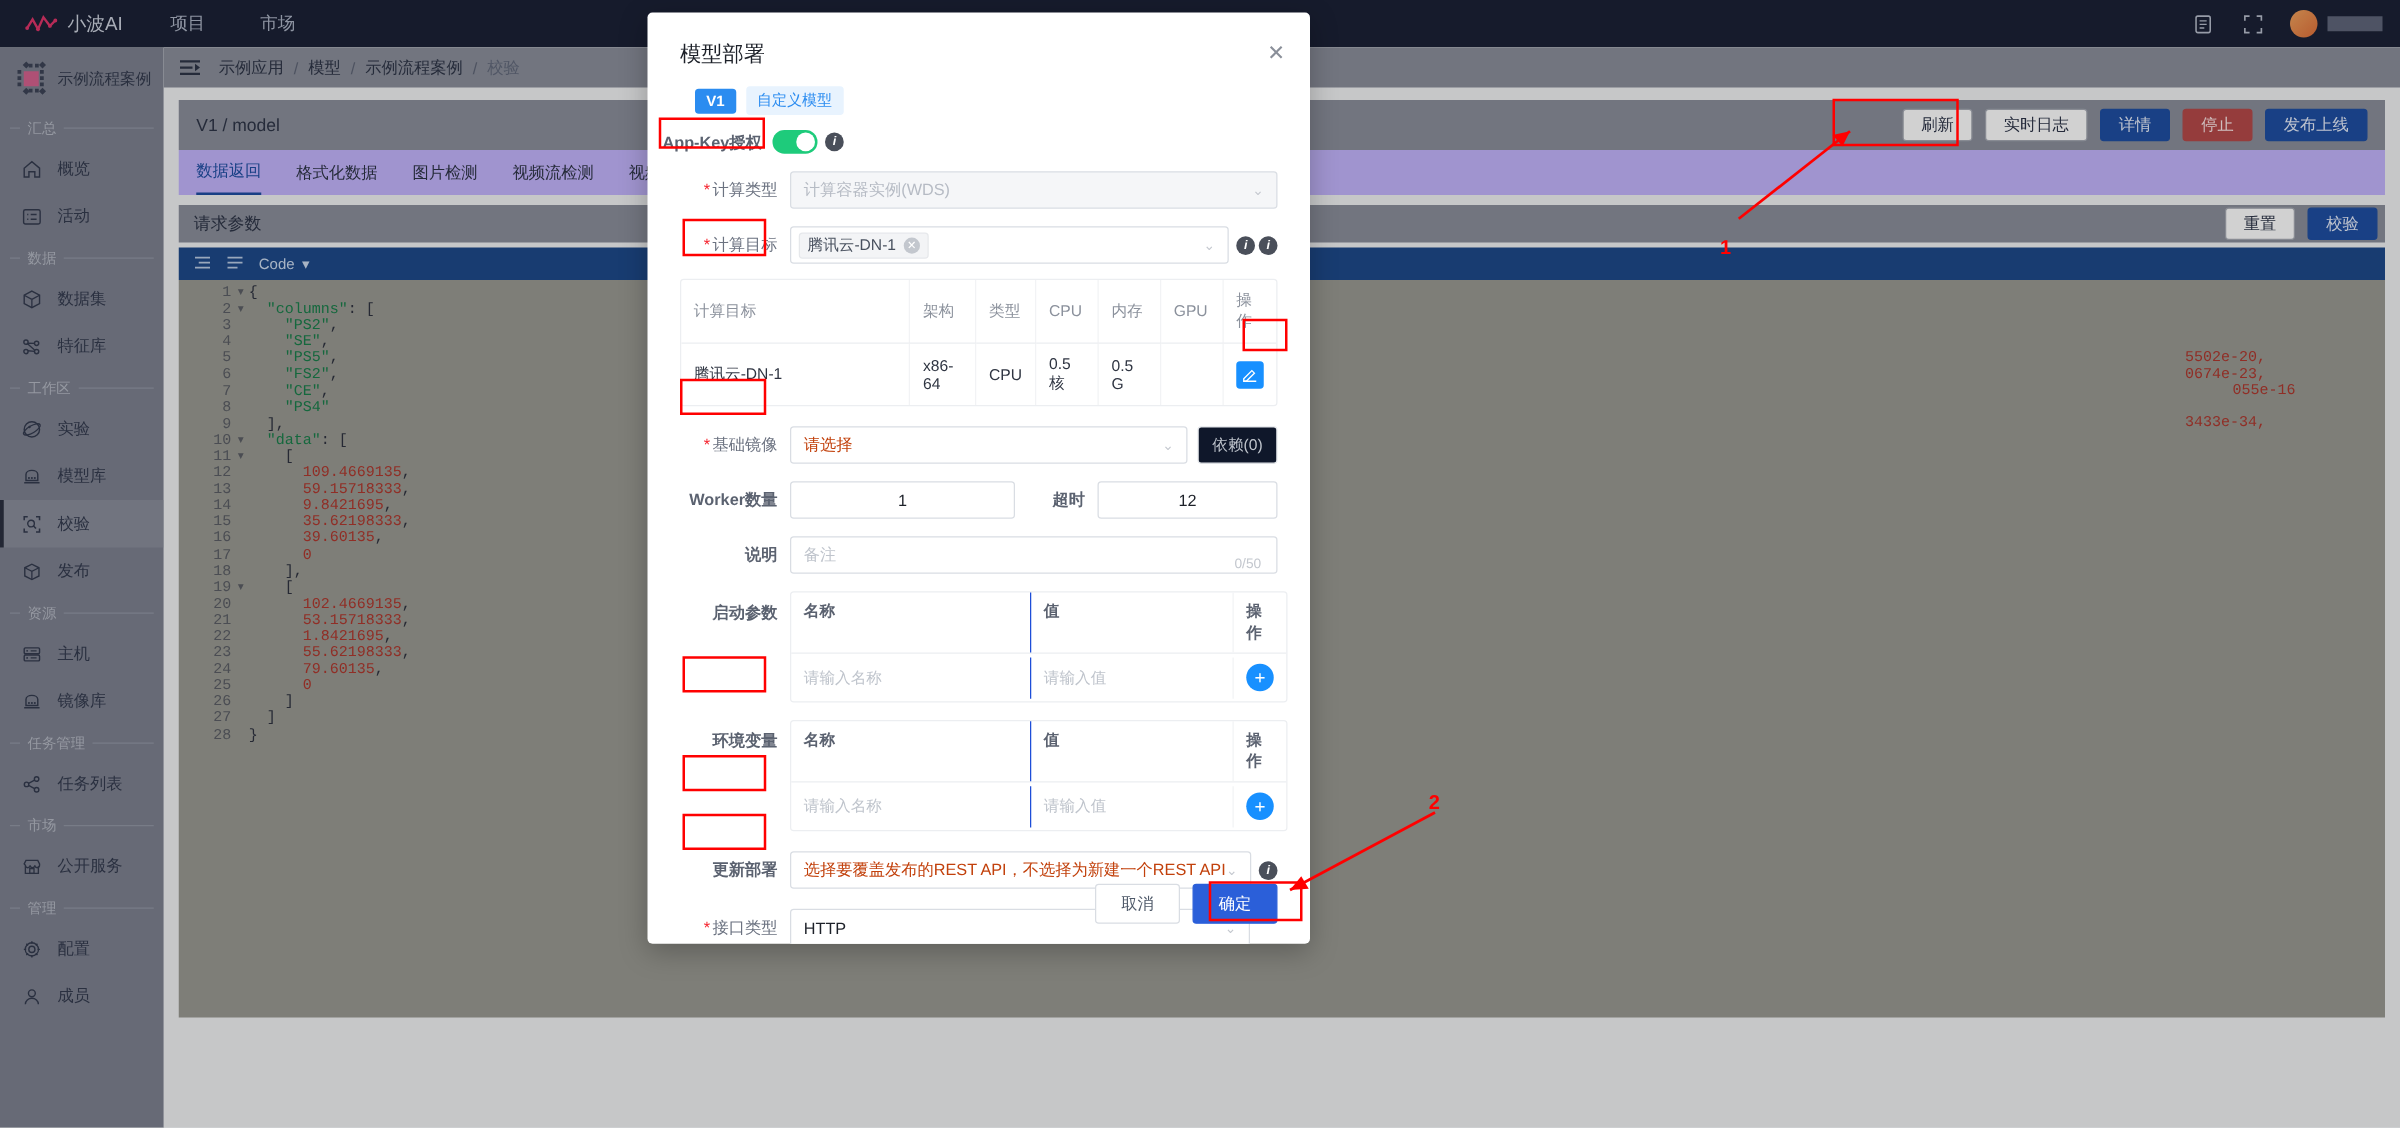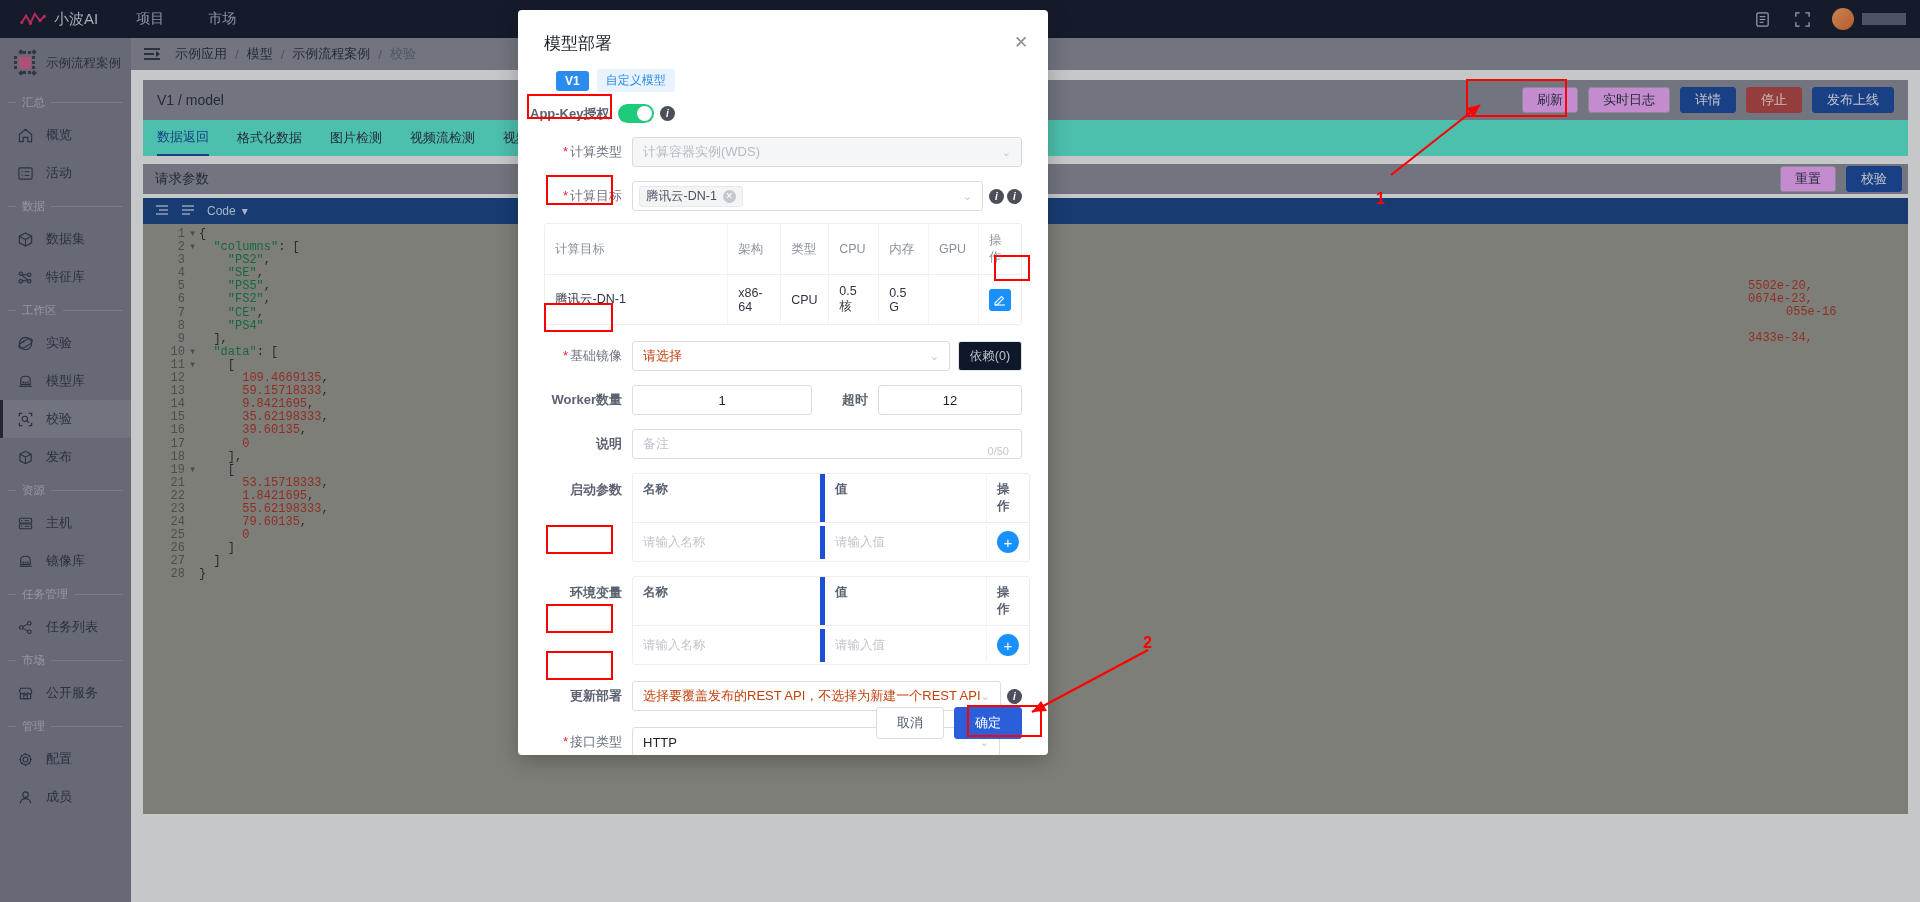--- a/index.html
+++ b/index.html
@@ -57,27 +57,27 @@
 
   .panelbar {
     margin: 10px 12px 0 12px; height: 40px; background: #8b8f9b;
     display: flex; align-items: center; padding: 0 14px; color: #2e3547; font-size: 14px;
     position: relative;
   }
   .panelbar .rbtns { margin-left: auto; display: flex; align-items: center; }
   .btn {
     height: 26px; padding: 0 14px; display:flex; align-items:center; justify-content:center;
     font-size: 13px; border-radius: 3px; cursor: pointer; margin-left: 10px;
-    background: #f0abfc; color: #2b3purple; color:#2c3purple; color:#2d3purple; color:#2d3448;
+    background: #ffffff; color: #2b3purple; color:#2c3purple; color:#2d3purple; color:#2d3448;
     border: 1px solid #a6aab4;
   }
   .btn.primary { background: #1f4fa3; color: #e8eefb; border-color:#1f4fa3; }
   .btn.danger { background: #b64a4a; color: #fdeaea; border-color:#b64a4a; }
 
-  .tabsrow { margin: 0 12px; height: 36px; background: #5eead4; display:flex; padding-left: 14px; font-size: 13px; color:#2e3547; }
+  .tabsrow { margin: 0 12px; height: 36px; background: #c4b5fd; display:flex; padding-left: 14px; font-size: 13px; color:#2e3547; }
   .tab { margin-right: 28px; cursor: pointer; height: 36px; display: flex; align-items: center; }
   .tab.active { color: #1f4fa3; border-bottom: 2px solid #1f4fa3; }
 
   .reqbar { margin: 8px 12px 0 12px; height: 30px; background: #8b8f9b; display:flex; align-items:center; padding-left: 12px; font-size: 13.5px; color:#2e3547; position: relative;}
   .reqbar .rbtns { margin-left:auto; margin-right: 6px; display:flex; }
 
   .codehead { margin: 4px 12px 0 12px; height: 26px; background: #1e4a8a; display: flex; align-items: center; padding-left: 12px; color:#cddcf0; font-size:12px; }
   .codehead .ic { margin-right: 12px; opacity:.9 }
 
   .codebody {
@@ -134,21 +134,21 @@
   table.rt th:last-child, table.rt td:last-child { border-right:none; }
   .editbtn { width:22px;height:22px;border-radius:3px;background:#1890ff;color:#fff;display:flex;align-items:center;justify-content:center;font-size:12px; }
 
   .dep-btn { width: 64px; flex:0 0 64px; height:30px; margin-left:8px; border:1px solid #e3e6ea; border-radius:3px; background:#0f172a; color:#bfc4cc; font-size:12.5px; display:flex;align-items:center;justify-content:center; }
 
   .kvtable { flex:1; border:1px solid #eceef1; border-radius:3px; }
   .kvhead { display:flex; border-bottom:1px solid #eceef1; font-size:12.5px; color:#5b6270; font-weight:bold;}
   .kvhead > div { padding: 7px 10px; }
   .kvrow { display:flex; font-size:12.5px; align-items:center;}
   .kvrow > div { padding: 8px 10px; color:#bfc4cc; }
-  .kv-c1 { width: 192px; flex:0 0 192px; border-right:5px solid #1d4ed8; }
+  .kv-c1 { width: 192px; flex:0 0 192px; border-right:1px solid #1d4ed8; }
   .kv-c2 { width: 162px; flex:0 0 162px; border-right:1px solid #f2f3f5; }
   .kv-c3 { flex:1; display:flex; align-items:center; justify-content:center;}
   .plusbtn { width:22px;height:22px;border-radius:50%;background:#1890ff;color:#fff;display:flex;align-items:center;justify-content:center;font-size:15px; }
 
   .textarea { flex:1; height:30px; border:1px solid #d9dde3; border-radius:3px; display:flex; align-items:center; padding:0 10px; position:relative; font-size:13px; color:#bfc4cc;}
   .counter { position:absolute; right:12px; bottom:1px; font-size:11px; color:#c3c7ce; }
 
   .modal-footer { position:absolute; left:0; bottom:0; width:530px; height:64px; display:flex; align-items:center; justify-content:flex-end; padding-right: 26px; }
   .mbtn { height:32px; padding:0 20px; font-size:13px; border-radius:3px; display:flex; align-items:center; border:1px solid #d9dde3; color:#4e5969; background:#fff; margin-left: 10px; }
   .mbtn.ok { background:#2b5fd9; color:#fff; border-color:#2b5fd9; }
@@ -561,20 +561,25 @@
         </div>
         <div class="cl">
           <span class="gut">18</span>
           <span class="fold"></span>
           <span class="txt">    ],</span>
         </div>
         <div class="cl">
           <span class="gut">19</span>
           <span class="fold">▾</span>
           <span class="txt">    [</span>
+        </div>
+        <div class="cl">
+          <span class="gut">20</span>
+          <span class="fold"></span>
+          <span class="txt">      <span class="s-num">102.4669135</span>,</span>
         </div>
         <div class="cl">
           <span class="gut">21</span>
           <span class="fold"></span>
           <span class="txt">      <span class="s-num">53.15718333</span>,</span>
         </div>
         <div class="cl">
           <span class="gut">22</span>
           <span class="fold"></span>
           <span class="txt">      <span class="s-num">1.8421695</span>,</span>

